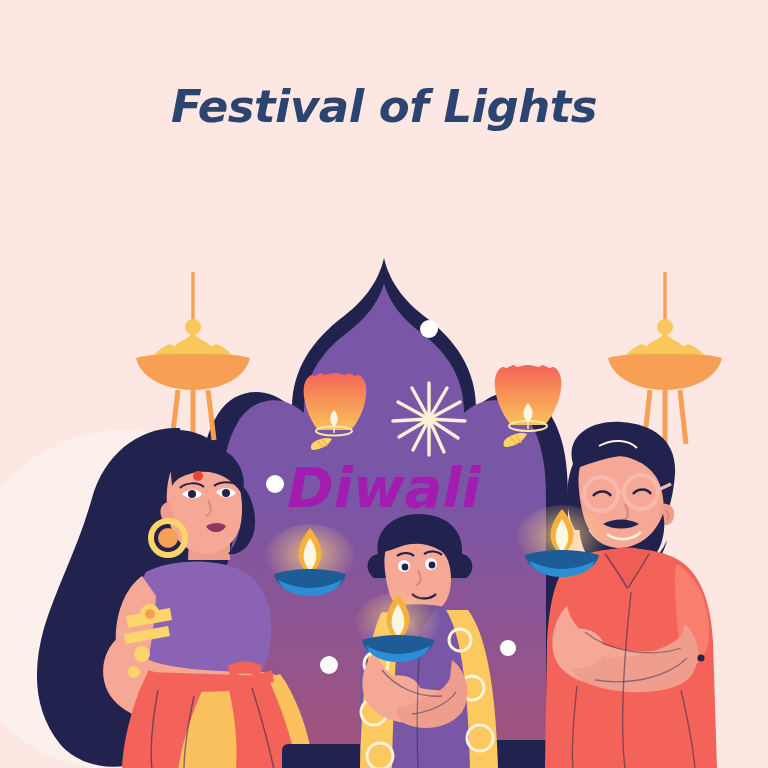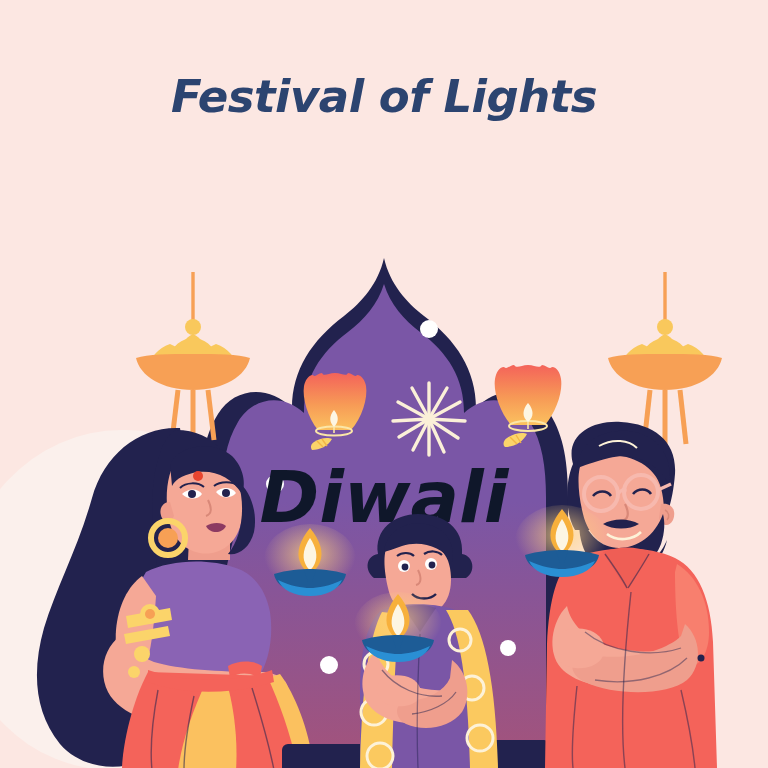--- a/index.html
+++ b/index.html
@@ -24,21 +24,21 @@
   
   .header {
     position: absolute;
     top: 0;
     left: 0;
     width: 768px;
     text-align: center;
     z-index: 60;
   }
   .title {
-    margin: 6px;
+    margin: 16px;
     padding-top: 66px;
     font-family: "DejaVu Sans", sans-serif;
     font-size: 45px;
     font-weight: bold;
     font-style: italic;
     letter-spacing: -0.5px;
     color: #2c4470;
     line-height: 1.1;
   }
   .subtitle {
@@ -83,24 +83,24 @@
   .woman { left: 30px;  top: 420px; }
   .boy   { left: 320px; top: 512px; z-index: 34; }
   .man   { left: 495px; top: 418px; z-index: 32; }
 
   
   .diwali-word {
     left: 200px; top: 455px;
     width: 368px;
     text-align: center;
     font-family: "DejaVu Sans", sans-serif;
-    font-size: 72px;
+    font-size: 56px;
     font-weight: bold;
     font-style: italic;
-    color: #0f172a;
+    color: #a21caf;
     letter-spacing: 0px;
     z-index: 22;
     pointer-events: none;
   }
 
   
   .dot {
     border-radius: 50%;
     background: #ffffff;
     z-index: 21;

